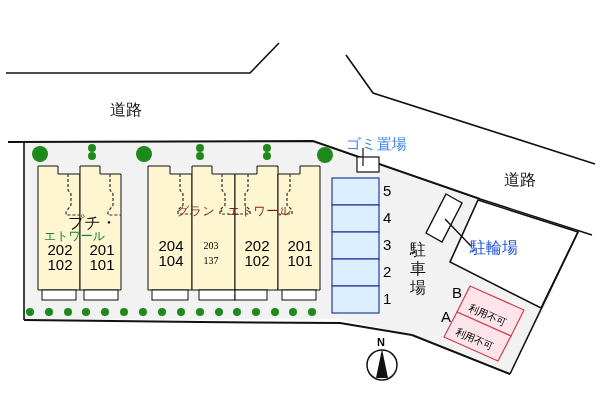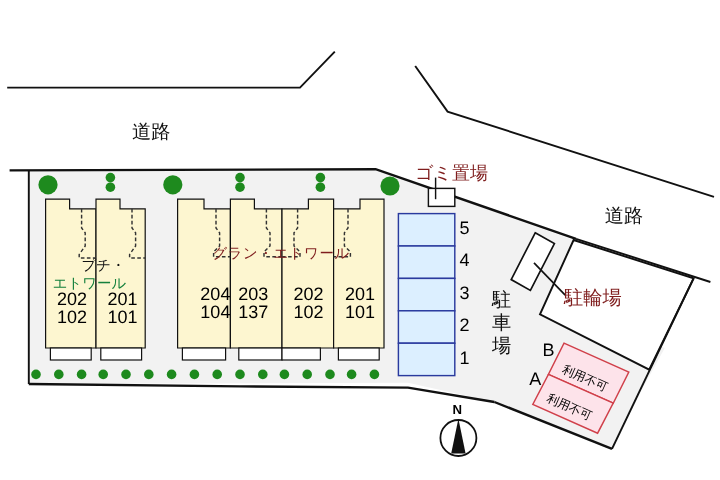--- a/index.html
+++ b/index.html
@@ -105,61 +105,61 @@
 
   <g>
     <circle cx="382" cy="365" r="15" fill="#fff" stroke="#111" stroke-width="1.5"></circle>
     <polygon points="382,349 376,378 388,378" fill="#111"></polygon>
   </g>
 </svg>
 
 <div style="position:absolute;left:0;top:0;width:600px;height:400px;padding-left:40px;">
   <span style="position:absolute;left:110px;top:100px;font-size:16px;color:#111;">道路</span>
   <span style="position:absolute;left:504px;top:170px;font-size:16px;color:#111;">道路</span>
-  <span style="position:absolute;left:346px;top:135px;font-size:15px;color:#7f1d1d;">ゴミ置場</span>
-  <span style="position:absolute;left:470px;top:238px;font-size:16px;color:#7f1d1d;">駐輪場</span>
+  <span style="position:absolute;left:346px;top:135px;font-size:15px;color:#3b82f6;">ゴミ置場</span>
+  <span style="position:absolute;left:470px;top:238px;font-size:16px;color:#1d4ed8;">駐輪場</span>
 
   <div style="position:absolute;left:410px;top:240px;font-size:16px;line-height:19px;width:18px;color:#111;">
     <div>駐</div>
     <div>車</div>
     <div>場</div>
   </div>
 
   <span class="num" style="position:absolute;left:383px;top:182px;font-size:15px;font-family:'Liberation Sans',sans-serif;">5</span>
   <span class="num" style="position:absolute;left:383px;top:209px;font-size:15px;font-family:'Liberation Sans',sans-serif;">4</span>
   <span class="num" style="position:absolute;left:383px;top:236px;font-size:15px;font-family:'Liberation Sans',sans-serif;">3</span>
   <span class="num" style="position:absolute;left:383px;top:263px;font-size:15px;font-family:'Liberation Sans',sans-serif;">2</span>
   <span class="num" style="position:absolute;left:383px;top:290px;font-size:15px;font-family:'Liberation Sans',sans-serif;">1</span>
 
   <span style="position:absolute;left:452px;top:284px;font-size:15px;font-family:'Liberation Sans',sans-serif;">B</span>
   <span style="position:absolute;left:441px;top:308px;font-size:15px;font-family:'Liberation Sans',sans-serif;">A</span>
   <span style="position:absolute;left:472px;top:301px;font-size:10px;transform:rotate(24deg);transform-origin:left top;">利用不可</span>
   <span style="position:absolute;left:459px;top:325px;font-size:10px;transform:rotate(24deg);transform-origin:left top;">利用不可</span>
 
   <span style="position:absolute;left:377px;top:336px;font-size:11px;font-family:'Liberation Sans',sans-serif;font-weight:bold;">N</span>
 
-  <span style="position:absolute;left:68px;top:213px;font-size:12px;color:#111;">プチ・</span>
+  <span style="position:absolute;left:68px;top:213px;font-size:16px;color:#111;">プチ・</span>
   <span style="position:absolute;left:44px;top:228px;font-size:12px;color:#15803d;">エトワール</span>
 
   <div style="position:absolute;left:40px;top:242px;width:40px;text-align:center;font-family:'Liberation Sans',sans-serif;font-size:15px;line-height:15px;">
     <div>202</div>
     <div>102</div>
   </div>
   <div style="position:absolute;left:82px;top:242px;width:40px;text-align:center;font-family:'Liberation Sans',sans-serif;font-size:15px;line-height:15px;">
     <div>201</div>
     <div>101</div>
   </div>
 
   <span style="position:absolute;left:177px;top:203px;font-size:12px;color:#7f1d1d;letter-spacing:0.5px;">グラン・エトワール</span>
 
-  <div style="position:absolute;left:150px;top:238px;width:42px;text-align:right;font-family:'Liberation Sans',sans-serif;font-size:15px;line-height:15px;">
+  <div style="position:absolute;left:150px;top:238px;width:42px;text-align:center;font-family:'Liberation Sans',sans-serif;font-size:15px;line-height:15px;">
     <div>204</div>
     <div>104</div>
   </div>
-  <div style="position:absolute;left:193px;top:238px;width:36px;text-align:center;font-family:Liberation Sans, sans-serif;font-size:15px;line-height:15px;">
+  <div style="position:absolute;left:193px;top:238px;width:36px;text-align:center;font-family:Liberation Serif, serif;font-size:10px;line-height:15px;">
     <div>203</div>
     <div>137</div>
   </div>
   <div style="position:absolute;left:236px;top:238px;width:42px;text-align:center;font-family:'Liberation Sans',sans-serif;font-size:15px;line-height:15px;">
     <div>202</div>
     <div>102</div>
   </div>
   <div style="position:absolute;left:279px;top:238px;width:42px;text-align:center;font-family:'Liberation Sans',sans-serif;font-size:15px;line-height:15px;">
     <div>201</div>
     <div>101</div>

